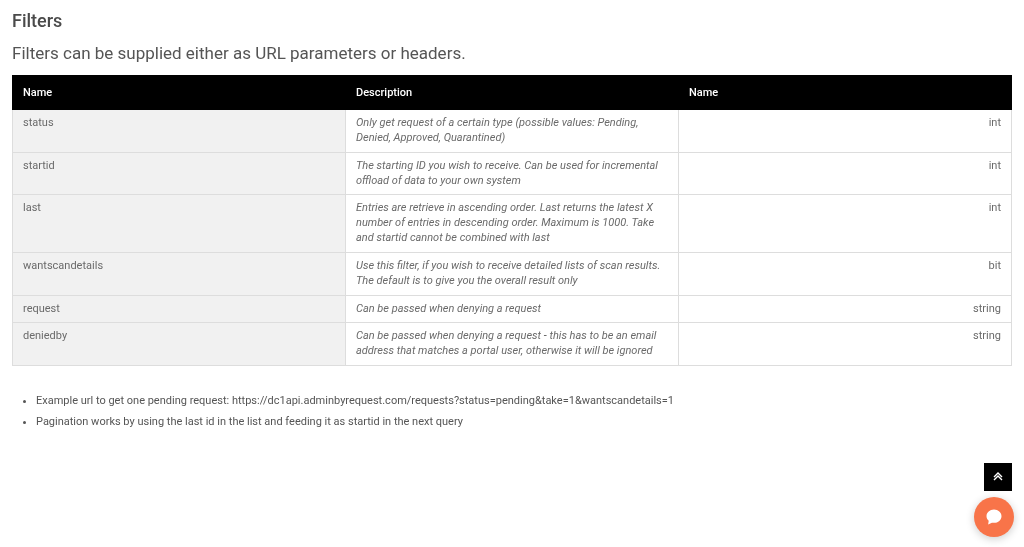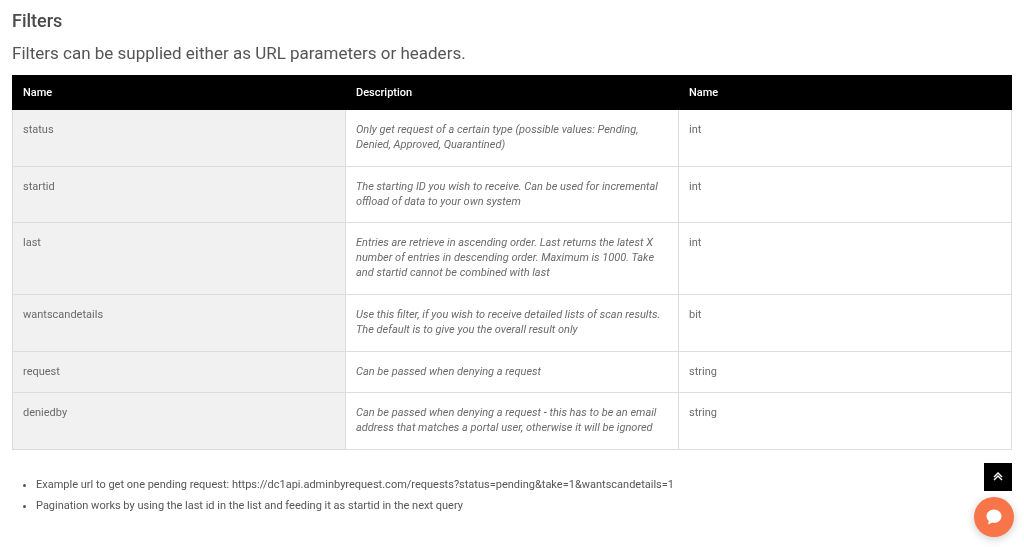--- a/index.html
+++ b/index.html
@@ -37,35 +37,36 @@
       color: #ffffff;
       text-align: left;
       font-weight: 500;
       font-size: 11px;
       padding: 10px 10px;
       border: 1px solid #000;
     }
     table.filters-table tbody td {
       font-size: 11px;
       color: #6a6a6a;
-      padding: 13px 10px;
+      padding: 6px 10px;
       border: 1px solid #ddd;
       vertical-align: top;
       line-height: 1.35;
     }
     table.filters-table tbody td.name-cell {
       background: #f1f1f1;
       width: 33%;
     }
     table.filters-table tbody td.desc-cell {
       width: 33%;
       font-style: italic;
     }
     table.filters-table tbody td.type-cell {
       width: 33%;
+      text-align: right;
     }
     ul.notes {
       list-style: disc;
       padding-left: 24px;
       font-size: 11px;
       color: #555;
     }
     ul.notes li {
       margin-bottom: 6px;
       line-height: 1.35;

